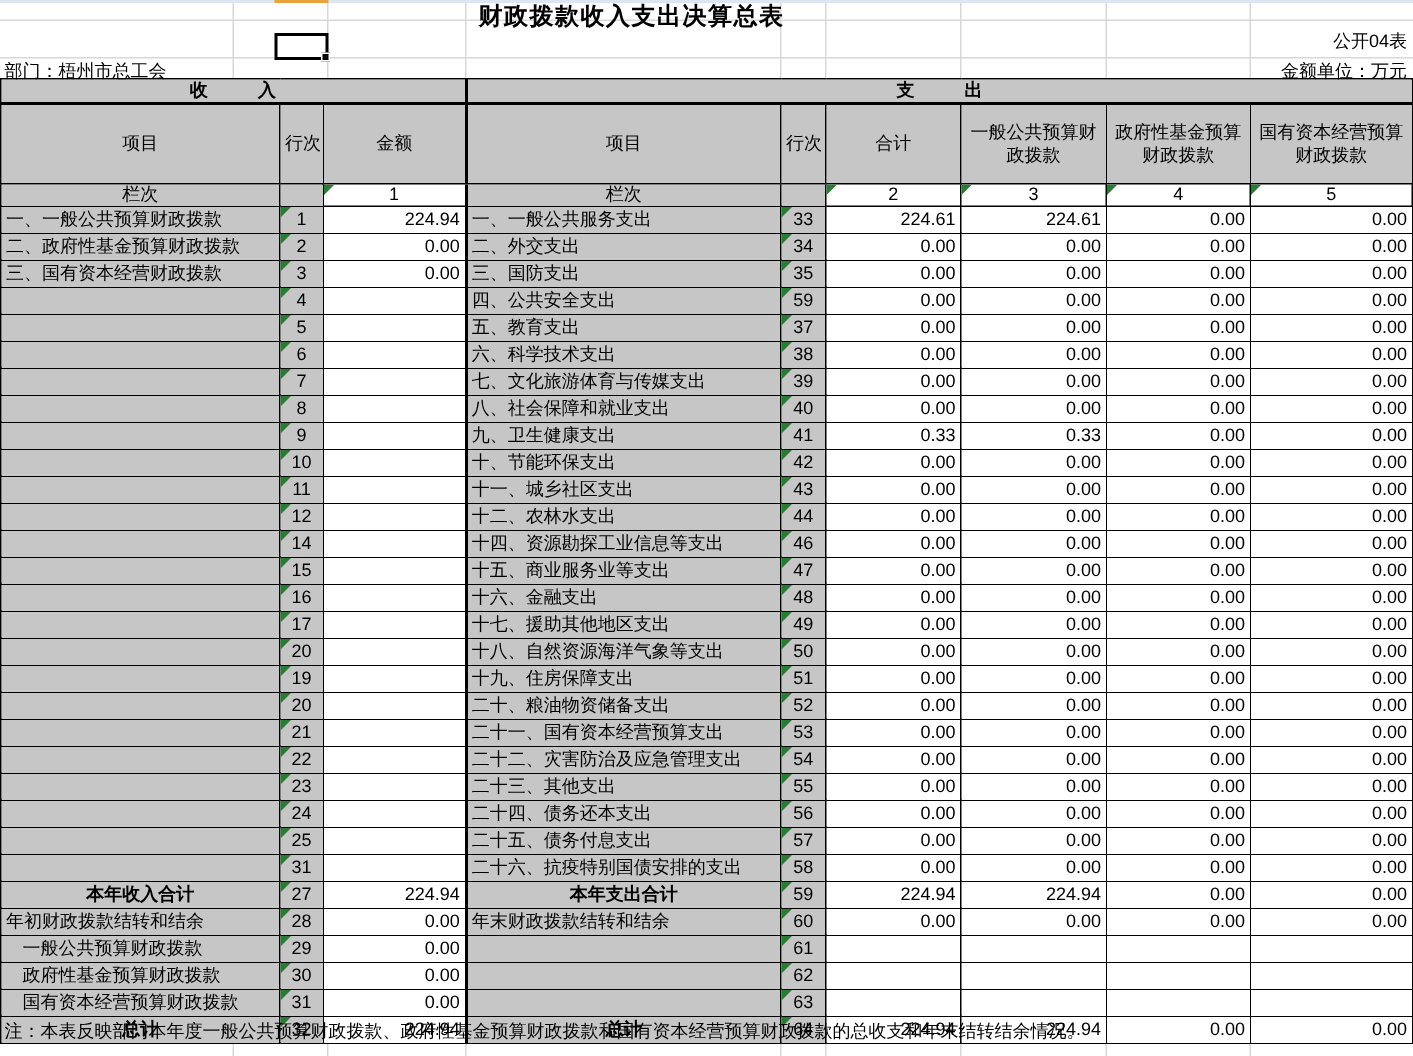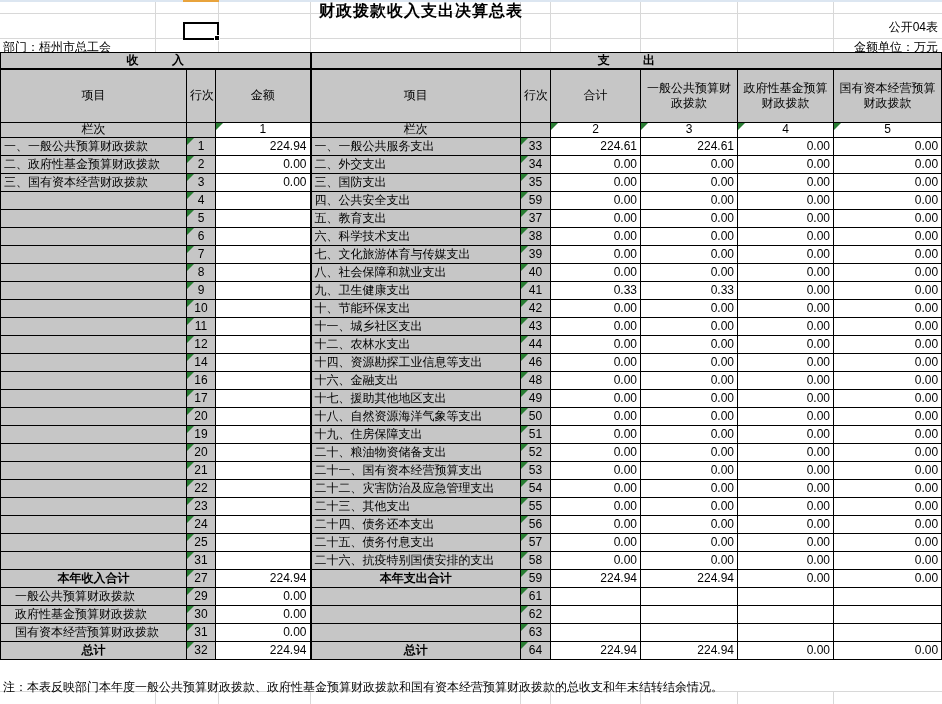--- a/index.html
+++ b/index.html
@@ -247,20 +247,31 @@
     <td class="num divr inc-amt"></td>
     <td class="g exp-label">十四、资源勘探工业信息等支出</td>
     <td class="g c exp-no"><span class="tri"></span><span class="val">46</span></td>
     <td class="num v0">0.00</td>
     <td class="num v1">0.00</td>
     <td class="num v2">0.00</td>
     <td class="num v3">0.00</td>
   </tr>
       <tr>
     <td class="g inc-label"></td>
+    <td class="g c inc-no"><span class="tri"></span><span class="val">15</span></td>
+    <td class="num divr inc-amt"></td>
+    <td class="g exp-label">十五、商业服务业等支出</td>
+    <td class="g c exp-no"><span class="tri"></span><span class="val">47</span></td>
+    <td class="num v0">0.00</td>
+    <td class="num v1">0.00</td>
+    <td class="num v2">0.00</td>
+    <td class="num v3">0.00</td>
+  </tr>
+      <tr>
+    <td class="g inc-label"></td>
     <td class="g c inc-no"><span class="tri"></span><span class="val">16</span></td>
     <td class="num divr inc-amt"></td>
     <td class="g exp-label">十六、金融支出</td>
     <td class="g c exp-no"><span class="tri"></span><span class="val">48</span></td>
     <td class="num v0">0.00</td>
     <td class="num v1">0.00</td>
     <td class="num v2">0.00</td>
     <td class="num v3">0.00</td>
   </tr>
       <tr>
@@ -378,20 +389,31 @@
     <td class="g c inc-no"><span class="tri"></span><span class="val">27</span></td>
     <td class="num divr inc-amt">224.94</td>
     <td class="g exp-label b c">本年支出合计</td>
     <td class="g c exp-no"><span class="tri"></span><span class="val">59</span></td>
     <td class="num v0">224.94</td>
     <td class="num v1">224.94</td>
     <td class="num v2">0.00</td>
     <td class="num v3">0.00</td>
   </tr>
       <tr style="height: 17px;">
+    <td class="g inc-label">年初财政拨款结转和结余</td>
+    <td class="g c inc-no"><span class="tri"></span><span class="val">28</span></td>
+    <td class="num divr inc-amt">0.00</td>
+    <td class="g exp-label">年末财政拨款结转和结余</td>
+    <td class="g c exp-no"><span class="tri"></span><span class="val">60</span></td>
+    <td class="num v0">0.00</td>
+    <td class="num v1">0.00</td>
+    <td class="num v2">0.00</td>
+    <td class="num v3">0.00</td>
+  </tr>
+      <tr style="height: 17px;">
     <td class="g inc-label ind">一般公共预算财政拨款</td>
     <td class="g c inc-no"><span class="tri"></span><span class="val">29</span></td>
     <td class="num divr inc-amt">0.00</td>
     <td class="g exp-label"></td>
     <td class="g c exp-no"><span class="tri"></span><span class="val">61</span></td>
     <td class="num v0"></td>
     <td class="num v1"></td>
     <td class="num v2"></td>
     <td class="num v3"></td>
   </tr>

